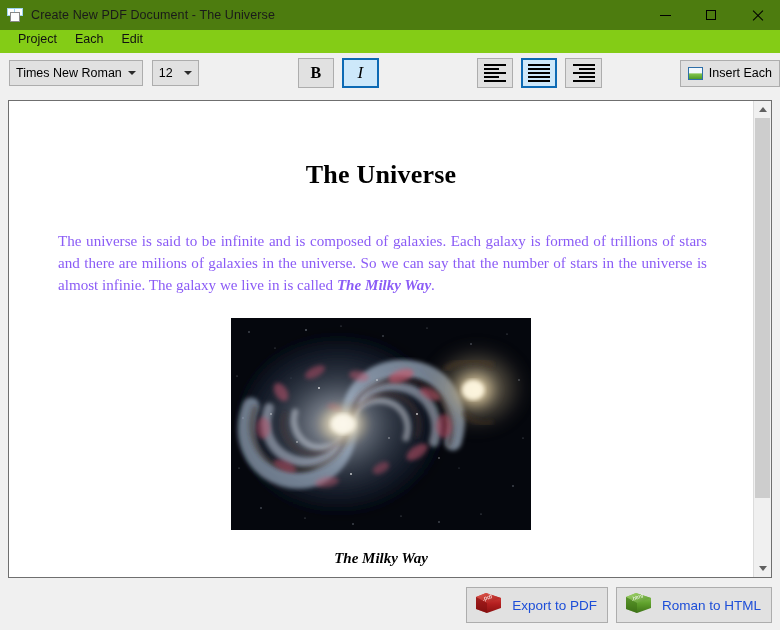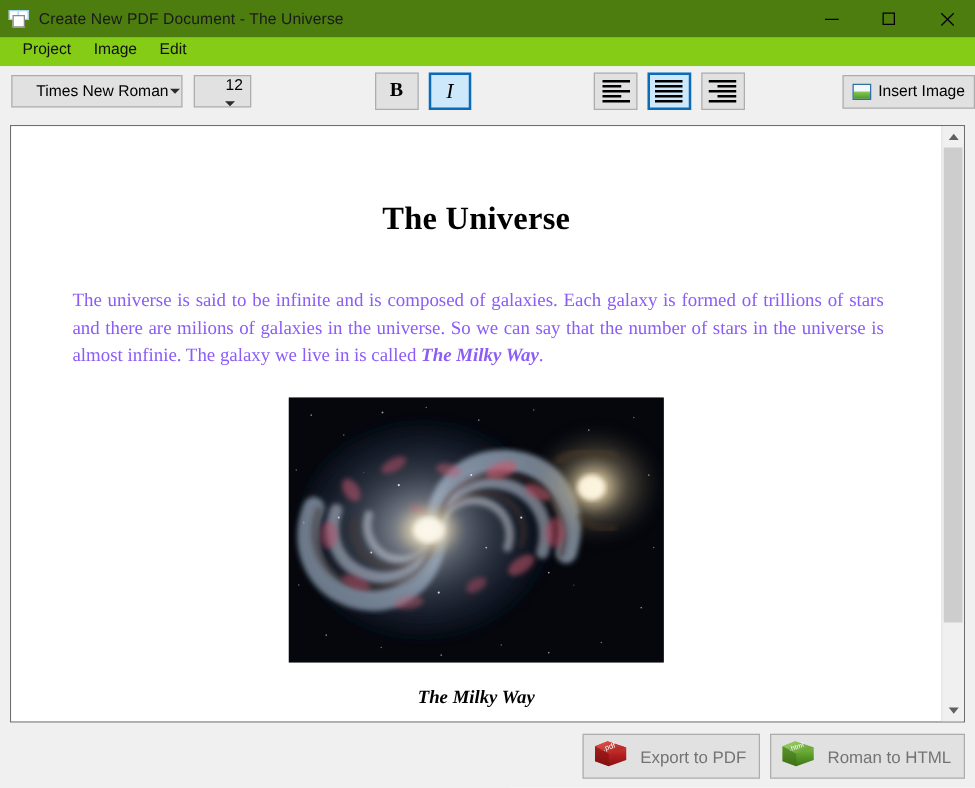--- a/index.html
+++ b/index.html
@@ -108,21 +108,20 @@
   }
   .combo {
     box-sizing: border-box;
     height: 26px;
     background: #e1e1e1;
     border: 1px solid #adadad;
     display: flex;
     align-items: center;
     position: relative;
     cursor: default;
-    padding-left: 13px;
   }
   .combo-label {
     font-size: 12.5px;
     color: #000;
     padding-left: 6px;
     white-space: nowrap;
     flex: 1;
   }
   .combo-arrow {
     width: 20px;
@@ -130,21 +129,21 @@
     align-items: center;
     justify-content: center;
   }
   .tri-down {
     width: 0; height: 0;
     border-left: 4px solid transparent;
     border-right: 4px solid transparent;
     border-top: 4px solid #2b2b2b;
   }
   #font-family-combo { width: 137px; margin-left: 9px; }
-  #font-size-combo   { width: 49px;  margin-left: 9px; flex-direction: column; }
+  #font-size-combo   { width: 49px;  margin-left: 9px; }
 
   .tbtn {
     box-sizing: border-box;
     width: 38px;
     height: 30px;
     background: #e1e1e1;
     border: 1px solid #adadad;
     display: flex;
     align-items: center;
     justify-content: center;
@@ -314,21 +313,21 @@
     box-sizing: border-box;
     height: 36px;
     background: #e1e1e1;
     border: 1px solid #adadad;
     display: flex;
     align-items: center;
     padding: 0 10px 0 7px;
     gap: 8px;
     cursor: default;
   }
-  .export-label { font-size: 13.5px; color: #737373; white-space: nowrap; }
+  .export-label { font-size: 13.5px; color: #1d4ed8; white-space: nowrap; }
   .file-icon { flex: none; }
 </style>
 </head>
 <body>
 
 <div class="titlebar">
   <div class="app-icon">
     <span class="sq sq1"></span>
     <span class="sq sq2"></span>
     <span class="sq sq3"></span>
@@ -342,21 +341,21 @@
       <span class="glyph-max"></span>
     </div>
     <div class="win-btn close">
       <span class="glyph-close"></span>
     </div>
   </div>
 </div>
 
 <div class="menubar">
   <div class="menu-item">Project</div>
-  <div class="menu-item">Image</div>
+  <div class="menu-item">Each</div>
   <div class="menu-item">Edit</div>
 </div>
 
 <div class="toolbar">
 
   <div class="combo" id="font-family-combo">
     <span class="combo-label">Times New Roman</span>
     <span class="combo-arrow">
         <i class="tri-down"></i>
       </span>
@@ -399,21 +398,21 @@
       <i></i>
         <i></i>
         <i></i>
         <i></i>
         <i></i>
     </span>
   </div>
 
   <div class="insert-btn" style="margin-left:78px">
     <span class="pic-icon"></span>
-    <span class="insert-label">Insert Image</span>
+    <span class="insert-label">Insert Each</span>
   </div>
 </div>
 
 <div class="editor-frame">
   <div class="page">
 
     <h1 class="doc-title">The Universe</h1>
 
     <p class="doc-para"><span>The universe is said to be infinite and is composed of galaxies. Each galaxy is formed of trillions of stars and there are milions of galaxies in the universe. So we can say that the number of stars in the universe is almost infinie. The galaxy we live in is called </span><b><i>The Milky Way</i></b><span>.</span></p>
 

